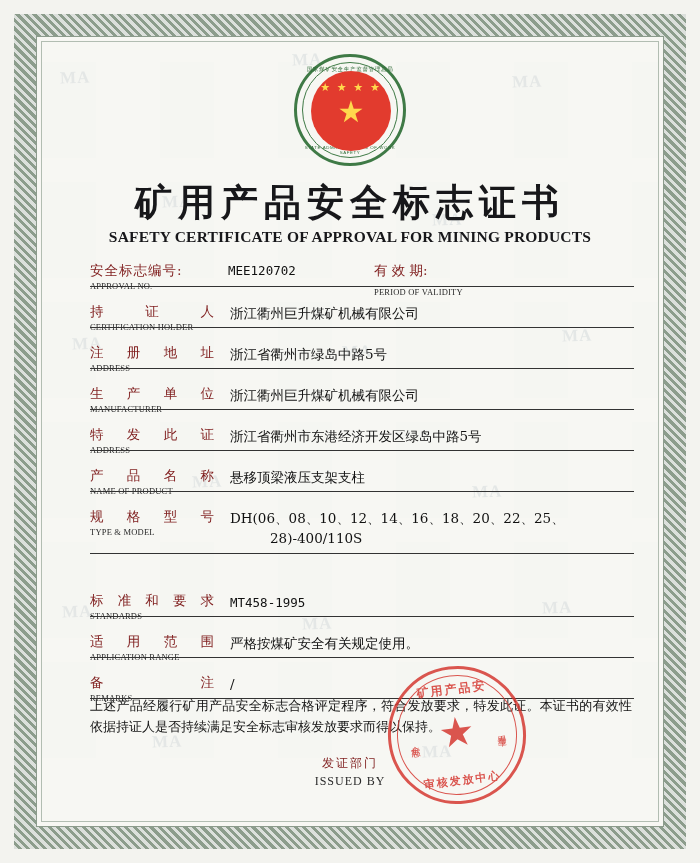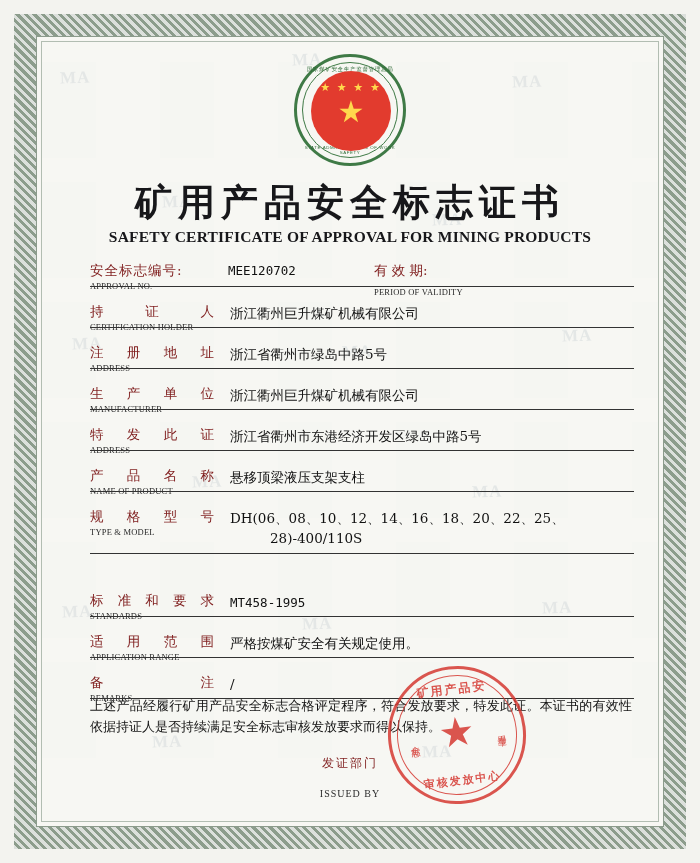--- a/index.html
+++ b/index.html
@@ -297,22 +297,22 @@
     left: 0; right: 0;
     top: 705px;
     text-align: center;
   }
   .issued .lbl-cn {
     font-size: 12px;
     letter-spacing: 2px;
   }
   .issued .lbl-en {
     display: block;
-    margin-top: 16px;
-    font-size: 10px;
+    margin-top: 2px;
+    font-size: 12px;
     letter-spacing: 1px;
   }
   .issue-date {
     position: absolute;
     left: 0; right: 0;
     top: 752px;
     text-align: center;
     font-family: "DejaVu Serif", serif;
     font-size: 13.5px;
     color: #141414;

